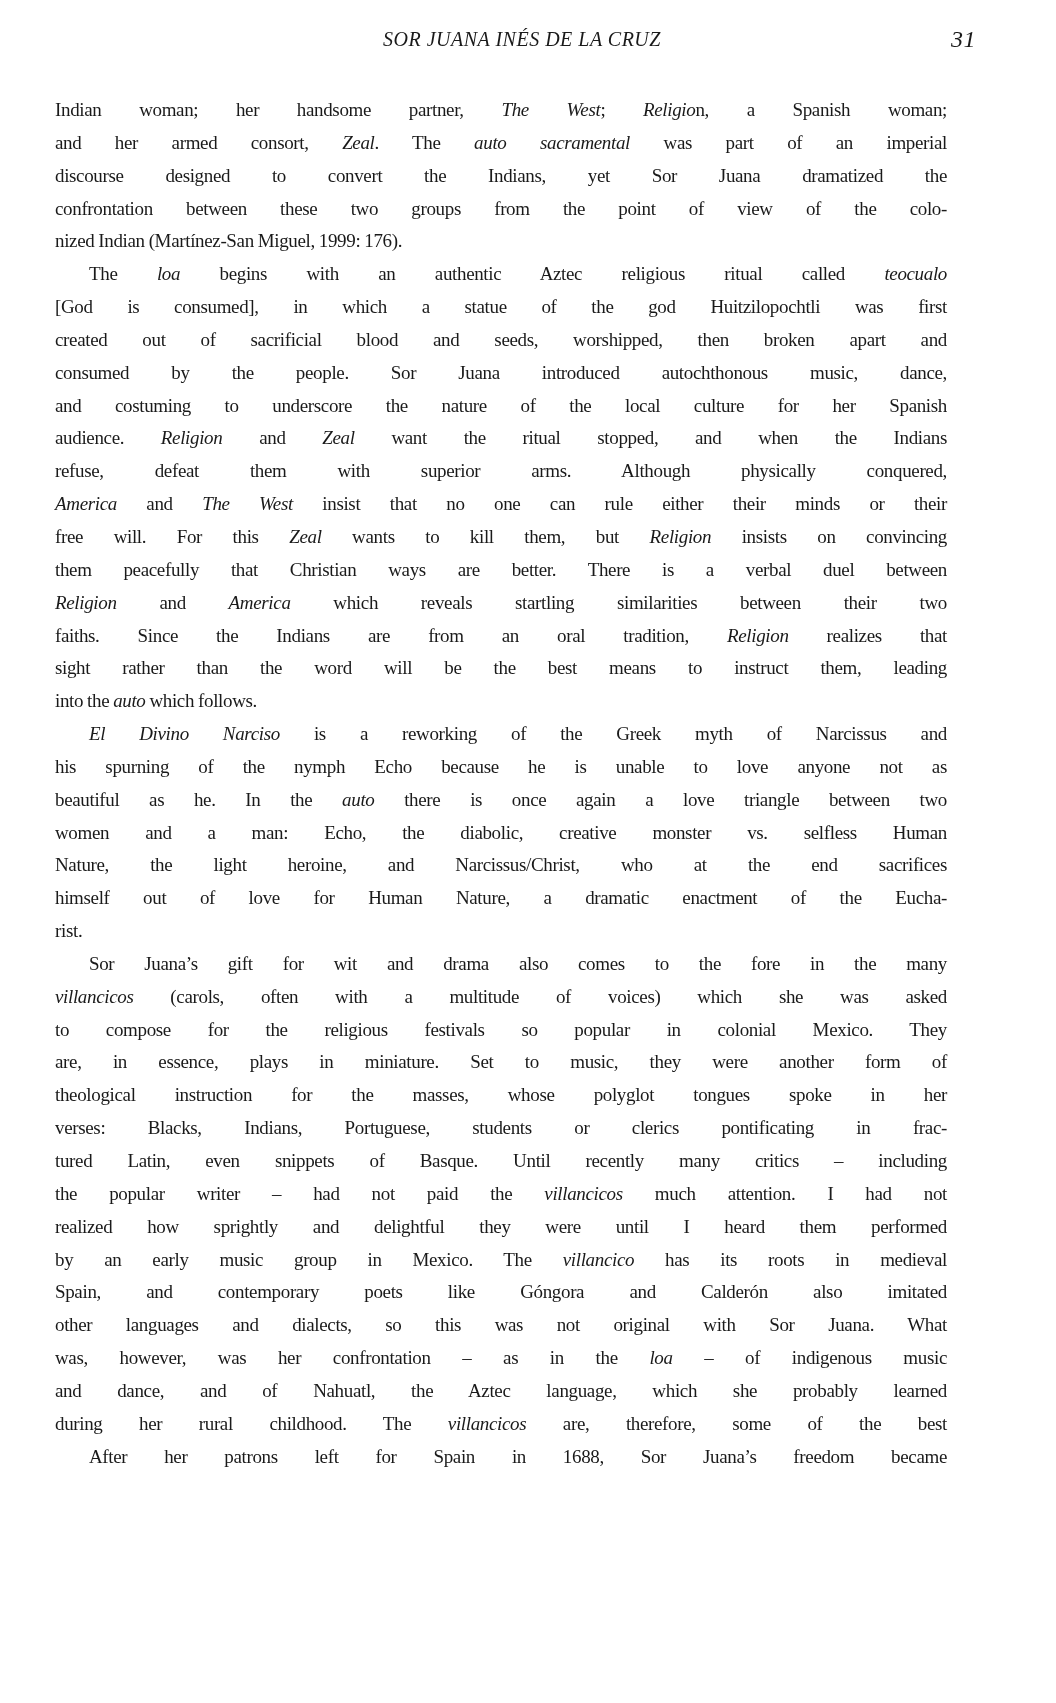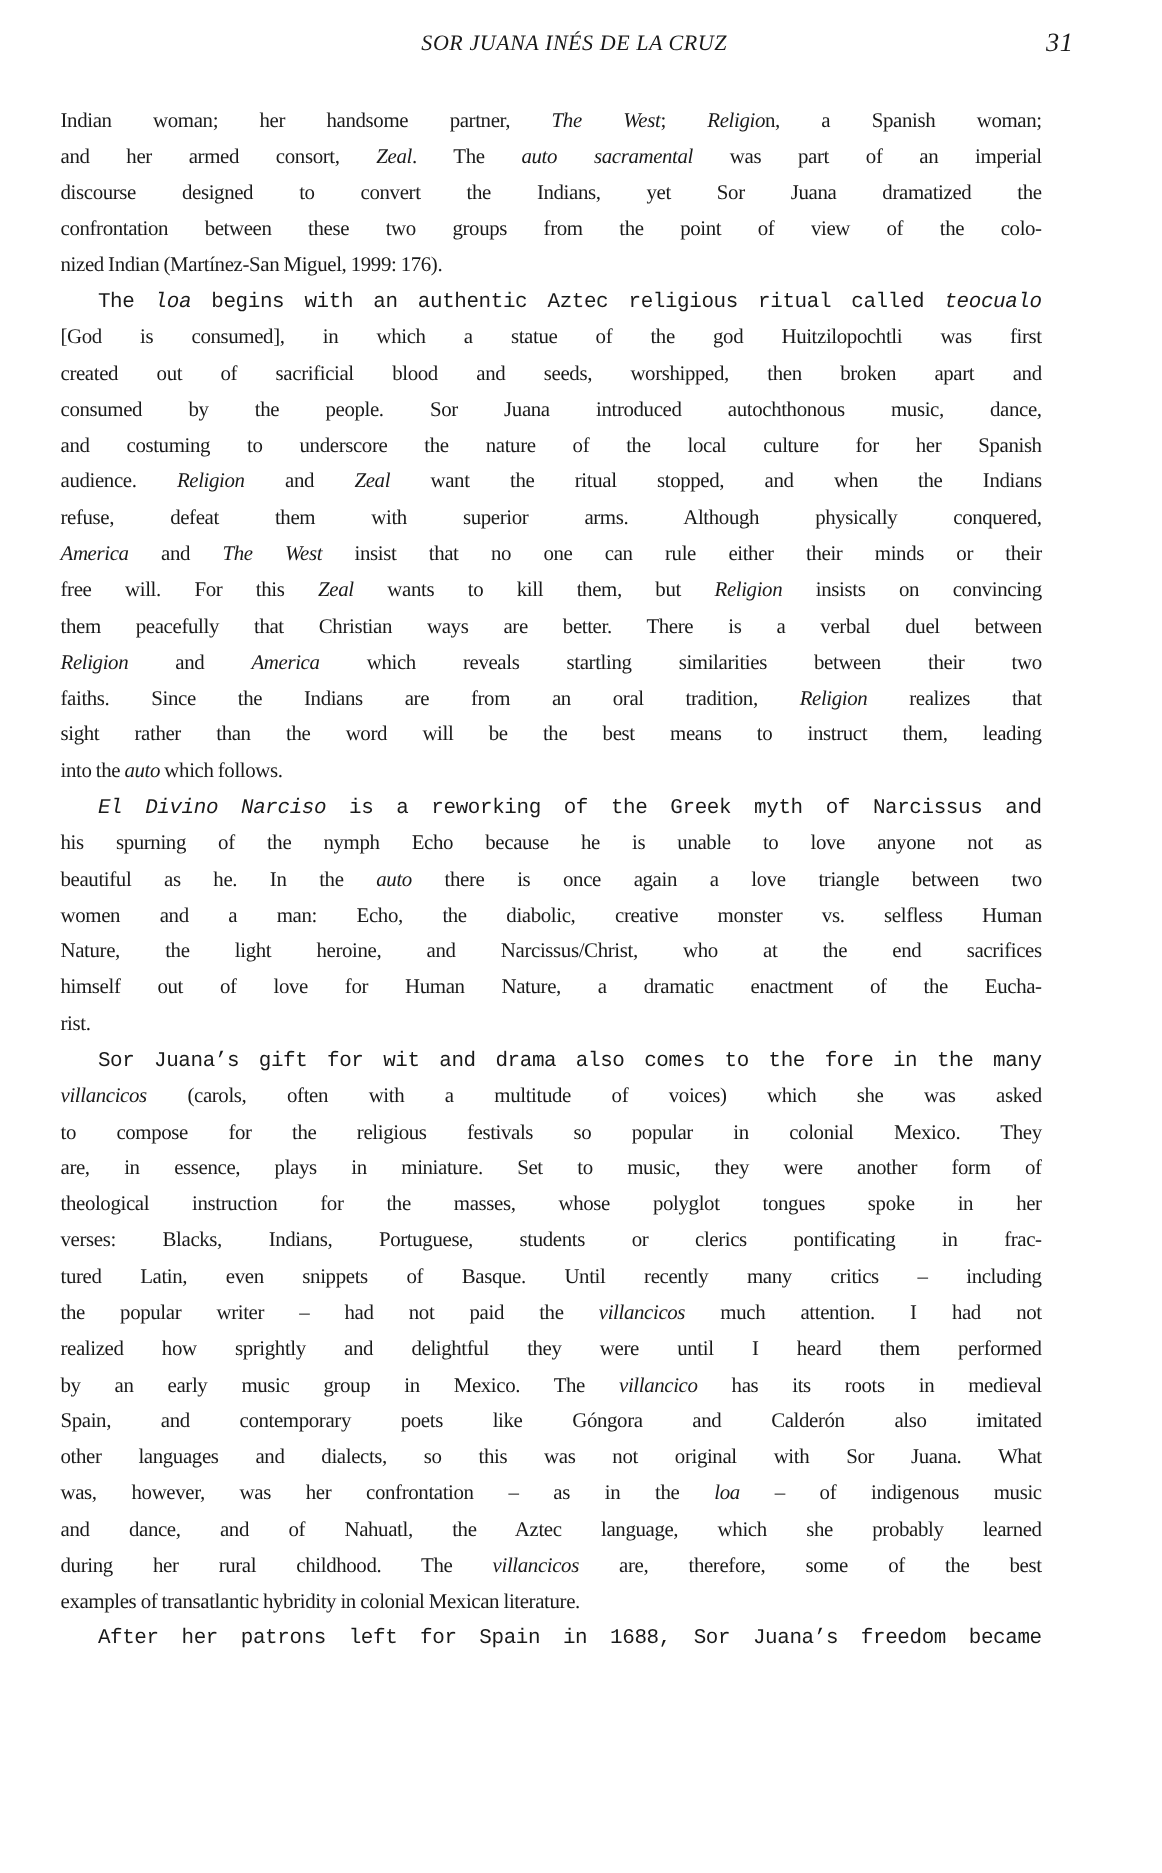--- a/index.html
+++ b/index.html
@@ -22,21 +22,21 @@
     .body-text {
       position: absolute; left: 55px; top: 94px; width: 892px;
       font-size: 19px; line-height: 32.85px;
     }
     .line {
       display: block; white-space: nowrap; height: 32.85px;
       text-align: justify; text-align-last: justify;
       letter-spacing: -0.35px; word-spacing: -0.5px;
     }
     .line.last { text-align-last: left; }
-    .line.indent { padding-left: 34px; font-family: Liberation Mono, monospace; }
+    .line.indent { padding-left: 34px; }
     .line > span { white-space: normal; }
     i { font-style: italic; }
   </style>
 </head>
 <body>
 
 <div class="running-head">
   <span class="title">SOR JUANA INÉS DE LA CRUZ</span>
   <span class="pagenum">31</span>
 </div>
@@ -83,18 +83,17 @@
       <div class="line"><span><span>verses: Blacks, Indians, Portuguese, students or clerics pontificating in frac-</span></span></div>
       <div class="line"><span><span>tured Latin, even snippets of Basque. Until recently many critics – including</span></span></div>
       <div class="line"><span><span>the popular writer – had not paid the </span><i>villancicos</i><span> much attention. I had not</span></span></div>
       <div class="line"><span><span>realized how sprightly and delightful they were until I heard them performed</span></span></div>
       <div class="line"><span><span>by an early music group in Mexico. The </span><i>villancico</i><span> has its roots in medieval</span></span></div>
       <div class="line"><span><span>Spain, and contemporary poets like Góngora and Calderón also imitated</span></span></div>
       <div class="line"><span><span>other languages and dialects, so this was not original with Sor Juana. What</span></span></div>
       <div class="line"><span><span>was, however, was her confrontation – as in the </span><i>loa</i><span> – of indigenous music</span></span></div>
       <div class="line"><span><span>and dance, and of Nahuatl, the Aztec language, which she probably learned</span></span></div>
       <div class="line"><span><span>during her rural childhood. The </span><i>villancicos</i><span> are, therefore, some of the best</span></span></div>
-      <div class="line last"><span><span>examples of transatlantic hybridity in colonial Mexican literature.</span></span></div>
     </div>
     <div>
       <div class="line indent"><span><span>After her patrons left for Spain in 1688, Sor Juana’s freedom became</span></span></div>
     </div>
   </div>
 
 </body></html>

